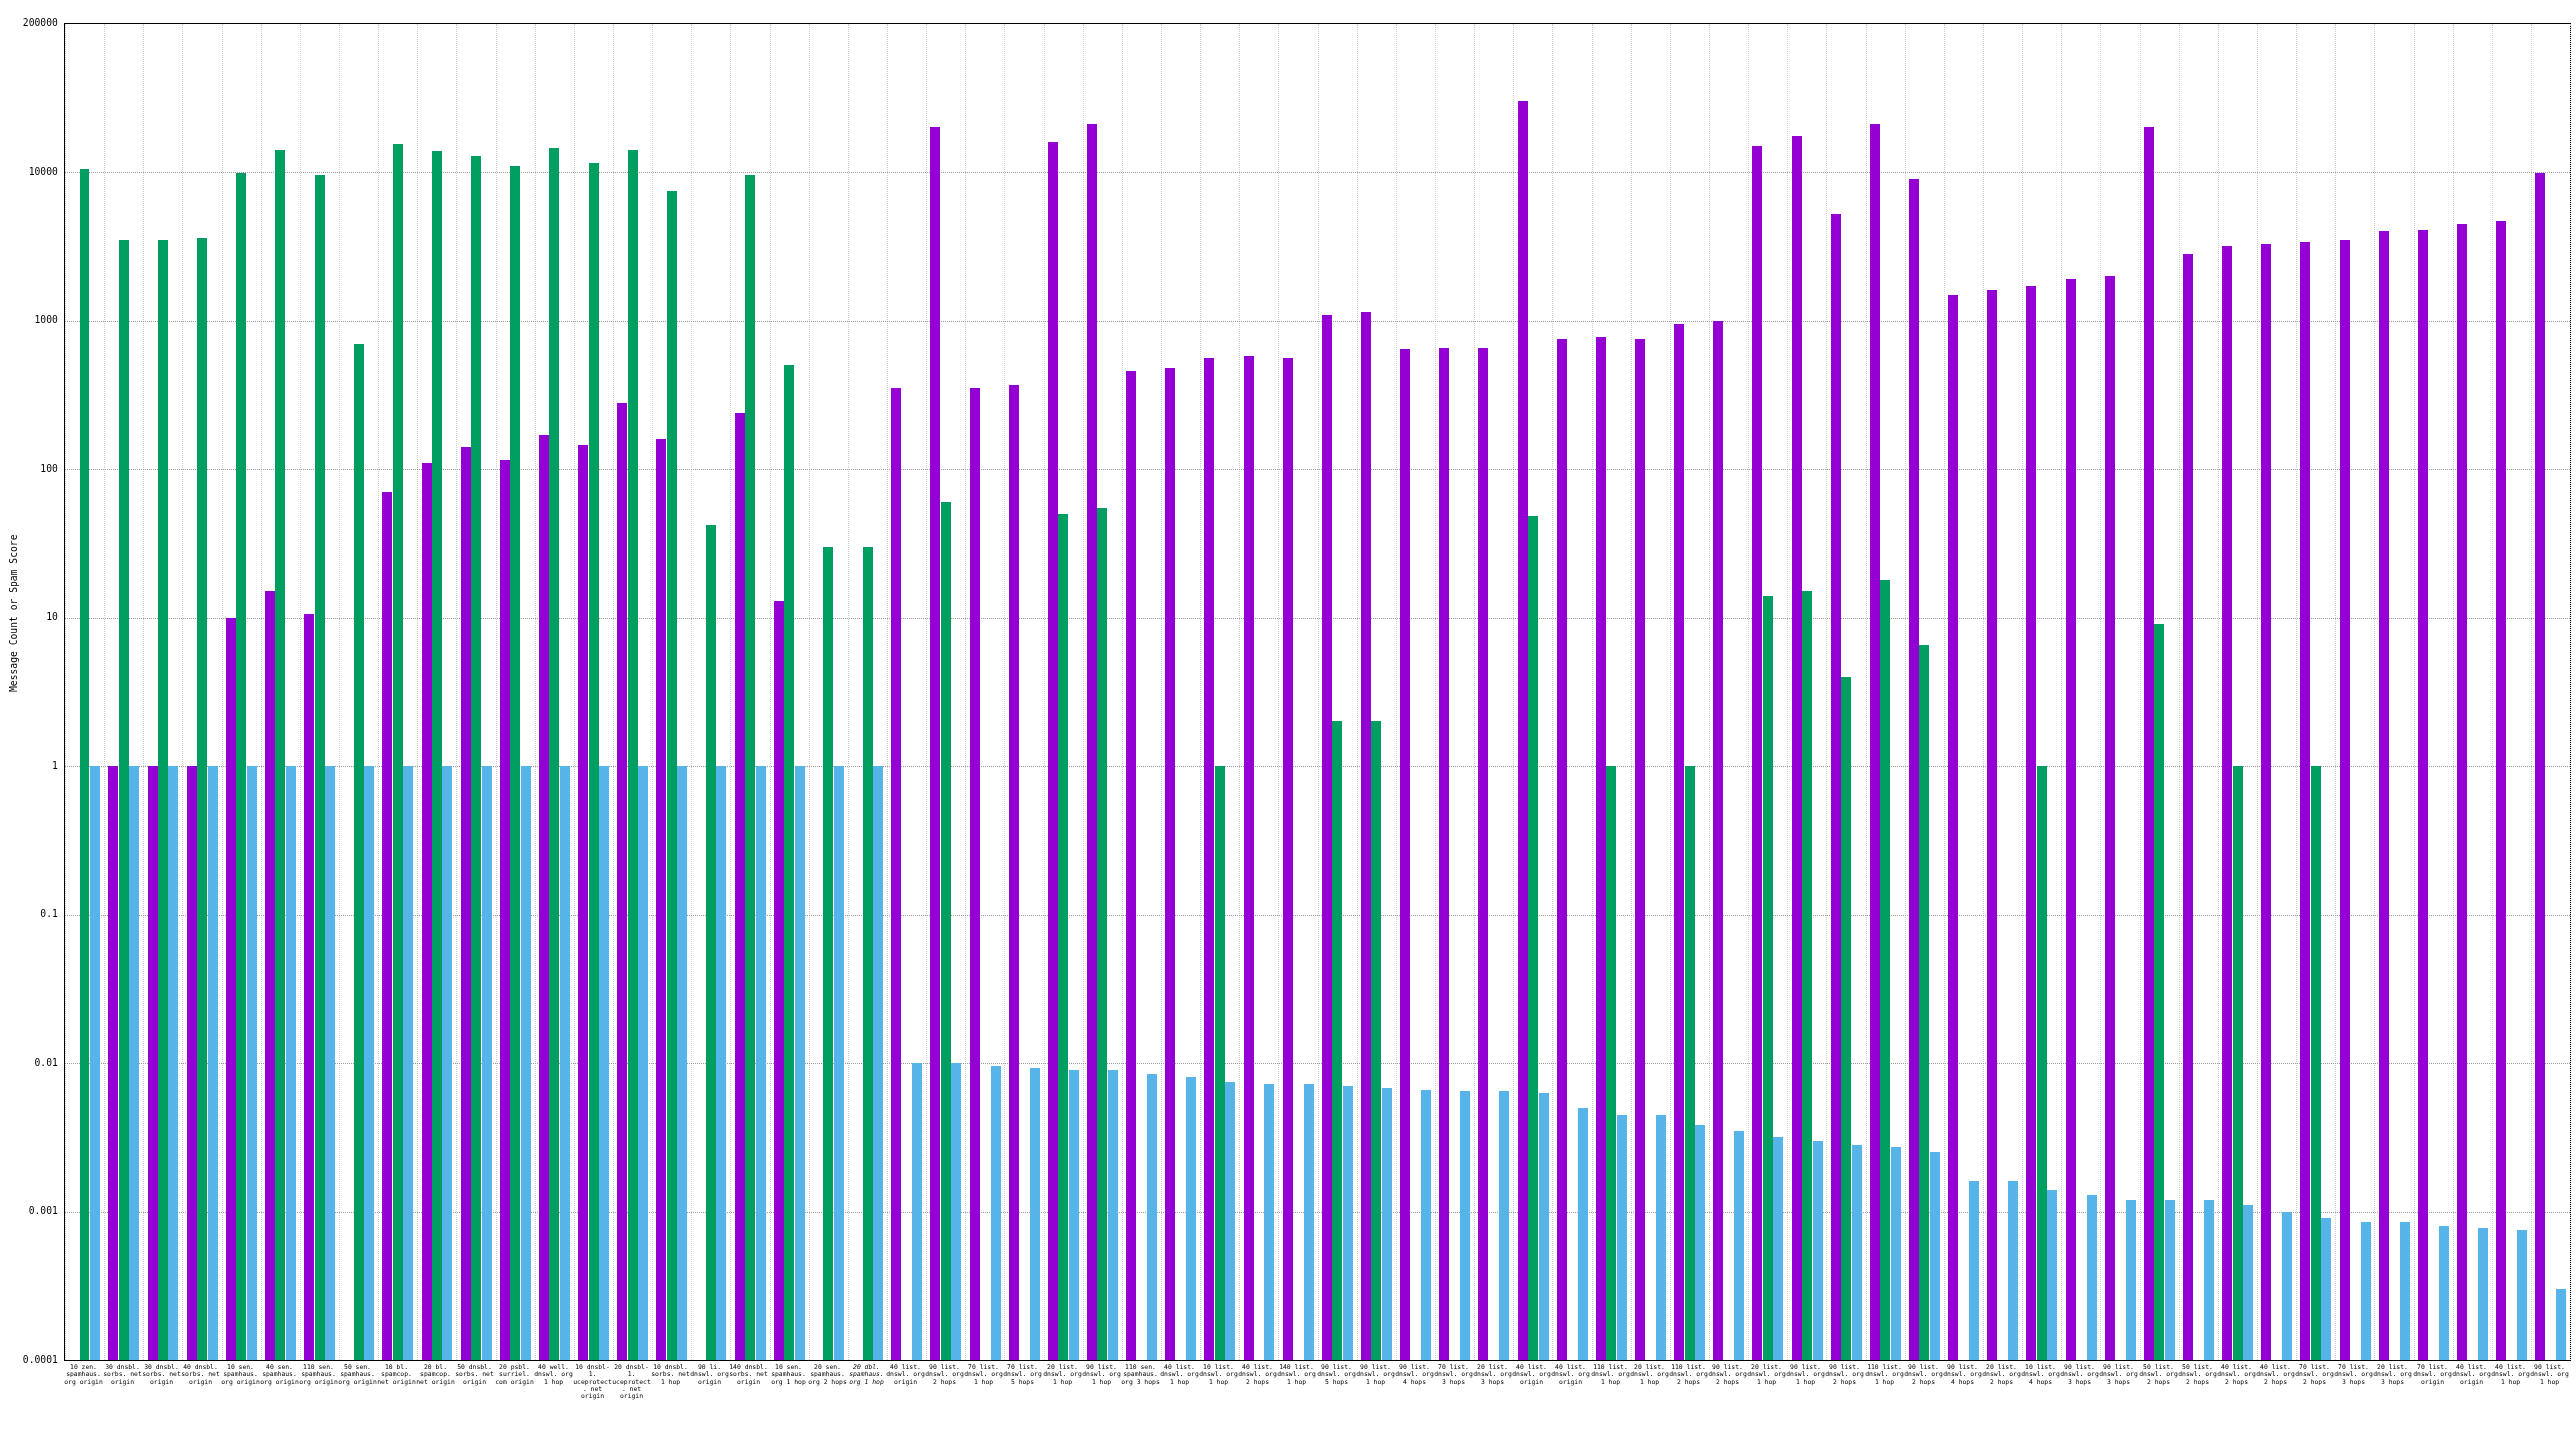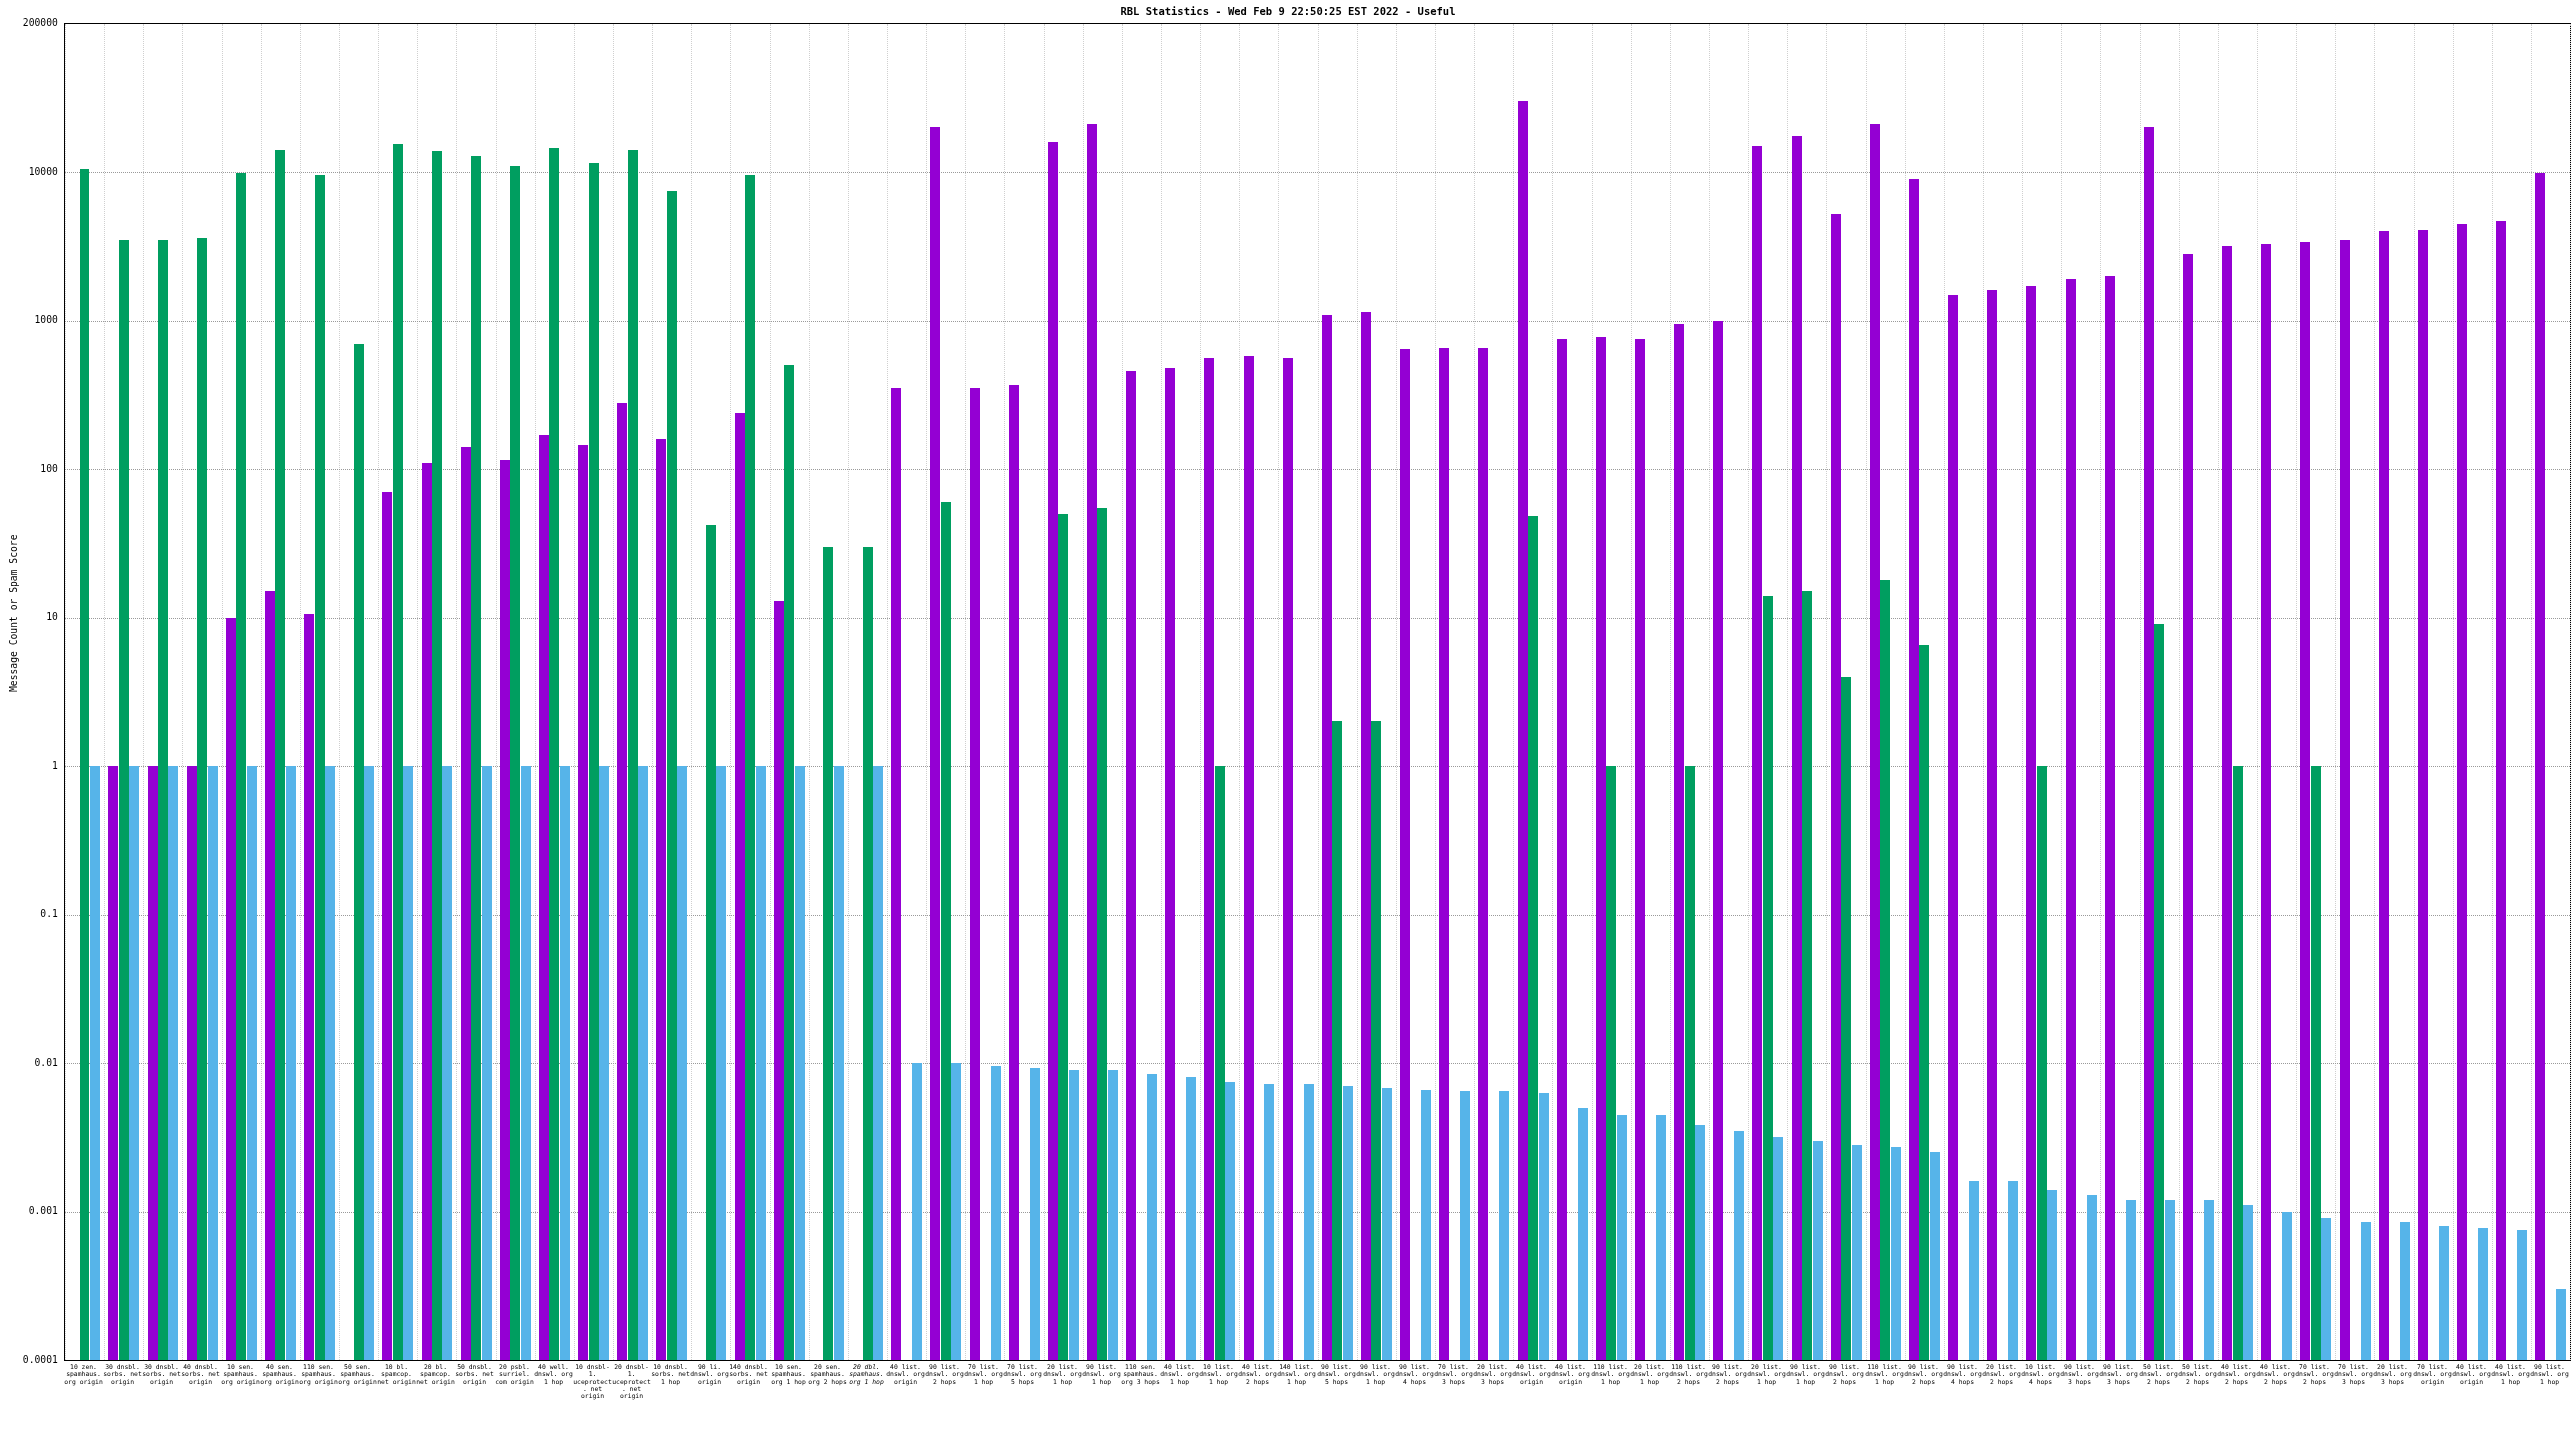--- a/index.html
+++ b/index.html
@@ -36,21 +36,20 @@
   .legend{position:absolute;top:19.3px;right:8px;}
   .legend-row{display:flex;align-items:center;justify-content:flex-end;height:16px;}
   .legend-label{font-size:8.9px;margin-right:6.4px;}
   .legend-swatch{width:27px;height:8.9px;display:inline-block;}
 </style>
 </head>
 <body>
 
 <div class="chart-root">
 
-  <div class="chart-title">RBL Statistics - Wed Feb  9 22:50:25 EST 2022 - Useful</div>
 
   <div class="legend">
     <div class="legend-row">
       <span class="legend-label">Not Spam</span>
       <span class="legend-swatch" style="background: rgb(148, 0, 211);"></span>
     </div>
     <div class="legend-row">
       <span class="legend-label">Spam</span>
       <span class="legend-swatch" style="background: rgb(0, 158, 96);"></span>
     </div>

